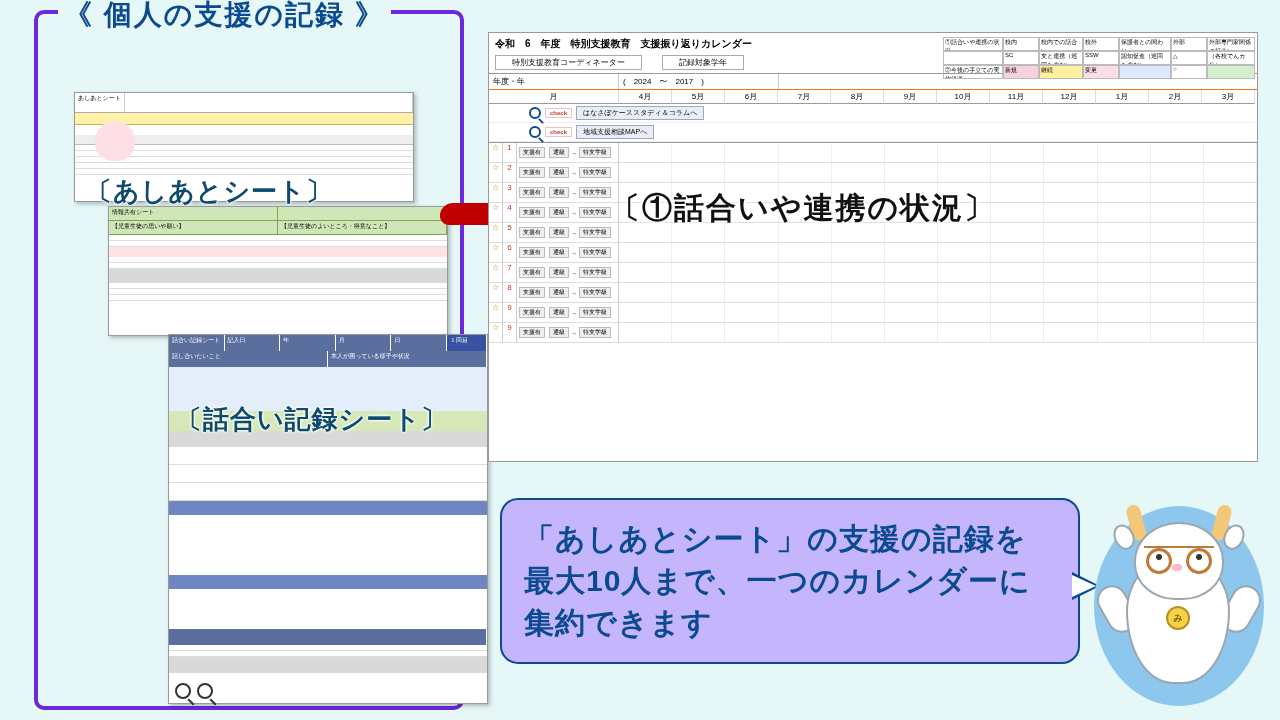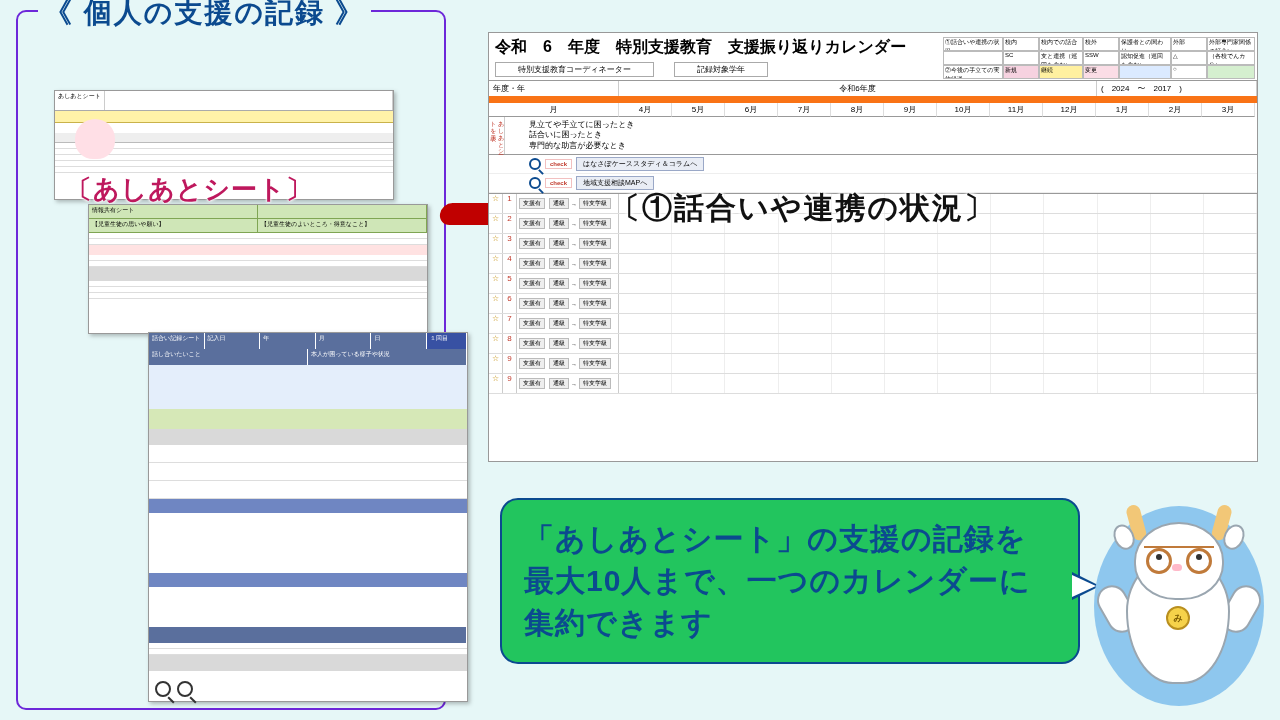--- a/index.html
+++ b/index.html
@@ -8,25 +8,25 @@
     height: 720px;
     background: #e6f7f7;
     font-family: "Yu Gothic", "Meiryo", sans-serif;
     position: relative;
     overflow: hidden;
   }
 
   
   .left-panel {
     position: absolute;
-    left: 16px;
+    left: 34px;
     top: 10px;
     width: 430px;
     height: 700px;
-    border: 2px solid #6d28d9;
+    border: 4px solid #6d28d9;
     border-radius: 10px;
   }
   .left-title {
     position: absolute;
     left: 20px;
     top: -18px;
     background: #e6f7f7;
     padding: 0 6px;
     font-size: 28px;
     font-weight: 700;
@@ -70,21 +70,21 @@
   .sheet3 .thin { height:18px;}
   .sheet3 .bot-icons { position:absolute; bottom:4px; left:6px; display:flex; gap:6px;}
   .sheet3 .bot-icons .loupe{ width:16px; height:16px; border:2px solid #333; border-radius:50%; position:relative;}
   .sheet3 .bot-icons .loupe::after{content:""; position:absolute; right:-6px; bottom:-6px; width:8px; height:2px; background:#333; transform:rotate(45deg);}
 
   
   .sheet-label {
     position: absolute;
     font-size: 26px;
     font-weight: 700;
-    color: #be185d;
+    color: #0c4a6e;
     text-shadow: 0 0 3px #fff, 0 0 3px #fff, 0 0 3px #fff;
     letter-spacing: 1px;
     white-space: nowrap;
   }
   .lbl1 { left: 48px; top: 160px; }
   .lbl2 { left: 100px; top: 250px; }
   .lbl3 { left: 138px; top: 388px; }
 
   
   .arrow {
@@ -111,33 +111,33 @@
   .cal {
     position: absolute;
     left: 488px;
     top: 32px;
     width: 770px;
     height: 430px;
     background: #fff;
     border: 1px solid #999;
     font-size: 8px;
   }
-  .cal .title-row { padding: 4px 6px; font-size: 16px; font-weight:600; }
+  .cal .title-row { padding: 4px 6px; font-size: 10px; font-weight:600; }
   .cal .under-title { display:flex; gap:20px; padding:0 6px 3px;}
-  .cal .under-title .box{ border:1px solid #aaa; padding:1px 22px; font-size:8px;}
+  .cal .under-title .box{ border:1px solid #aaa; padding:1px 16px; font-size:8px;}
   .cal .legend {
     position:absolute; right:4px; top:4px; width:310px; height:44px;
     display:grid; grid-template-columns: 60px 36px 44px 36px 52px 36px 48px;
     grid-template-rows: 14px 14px 14px; font-size:6px;
   }
   .cal .legend div{ border:1px solid #bbb; padding:0 1px; overflow:hidden;}
   .lg-pink{background:#f6d2e0;} .lg-yel{background:#fff0a0;} .lg-pnk2{background:#fbdde6;}
   .lg-blue{background:#dbeaff;} .lg-grn{background:#d5efcf;} .lg-wht{background:#fff;}
 
-  .cal .year-row{ border-top:1px solid #999; border-bottom:7px solid #f97316; display:flex; font-size:8px;}
+  .cal .year-row{ border-top:1px solid #999; border-bottom:1px solid #f97316; display:flex; font-size:8px;}
   .cal .year-row div{ border-right:1px solid #ccc; padding:2px 4px;}
   .cal .month-row{ display:flex; font-size:8px;}
   .cal .month-row div{ flex:0 0 53px; border-right:1px solid #ddd; border-bottom:1px solid #999; text-align:center; padding:1px 0;}
   .cal .month-row .stub{ flex:0 0 130px;}
 
   .cal .note-band{
     border-bottom:1px solid #999; padding:3px 10px 3px 40px; font-size:8px; line-height:1.3;
     position:relative;
   }
   .cal .note-band .left-stripe{
@@ -166,21 +166,21 @@
     position:absolute; left:610px; top:188px;
     font-size:30px; font-weight:700; color:#111;
     text-shadow: 0 0 4px #fff,0 0 4px #fff,0 0 4px #fff,0 0 4px #fff;
     letter-spacing:2px;
   }
 
   
   .bubble{
     position:absolute; left:500px; top:498px;
     width:580px;
-    background:#22c55e;
+    background:#c4b5fd;
     border:2px solid #0b4a8f;
     border-radius:18px;
     padding:18px 22px;
     font-size:30px; font-weight:700;
     color:#0b4a8f;
     line-height:1.4;
     letter-spacing:1px;
   }
   .bubble .tail{
     position:absolute; right:-22px; top:72px;
@@ -319,20 +319,21 @@
         <div></div>
       </div>
     <div class="fake-row"></div>
       <div class="fake-row"></div>
     <div class="gray2"></div>
     <div class="bot-icons">
       <div class="loupe"></div>
       <div class="loupe"></div>
     </div>
   </div>
+  <div class="sheet-label lbl3">〔話合い記録シート〕</div>
 </div>
 
 <div class="arrow">
   <div class="shaft"></div>
     <div class="head"></div>
 </div>
 
 <div class="cal">
   <div class="title-row">令和　6　年度　特別支援教育　支援振り返りカレンダー</div>
   <div class="under-title">
@@ -361,45 +362,38 @@
     <div class="lg-pink">新規</div>
     <div class="lg-yel">継続</div>
     <div class="lg-pnk2">変更</div>
     <div class="lg-blue"></div>
     <div class="lg-wht">○</div>
     <div class="lg-grn"></div>
   </div>
 
   <div class="year-row">
     <div style="flex:0 0 130px;">年度・年</div>
-    <div style="flex:1;text-align:center;">令和6年度</div>
     <div style="flex:0 0 160px;">(　2024　〜　2017　)</div>
   </div>
   <div class="month-row">
     <div class="stub">月</div>
     <div>4月</div>
     <div>5月</div>
     <div>6月</div>
     <div>7月</div>
     <div>8月</div>
     <div>9月</div>
     <div>10月</div>
     <div>11月</div>
     <div>12月</div>
     <div>1月</div>
     <div>2月</div>
     <div>3月</div>
   </div>
 
-  <div class="note-band">
-    <div class="left-stripe">あしあとシートを表示</div>
-    <div>見立てや手立てに困ったとき</div>
-    <div>話合いに困ったとき</div>
-    <div>専門的な助言が必要なとき</div>
-  </div>
   <div class="check-row">
     <div class="loupe"></div>
     <div class="check-label">check</div>
     <div class="check-btn">はなさぽケーススタディ＆コラムへ</div>
   </div>
   <div class="check-row">
     <div class="loupe"></div>
     <div class="check-label">check</div>
     <div class="check-btn">地域支援相談MAPへ</div>
   </div>

